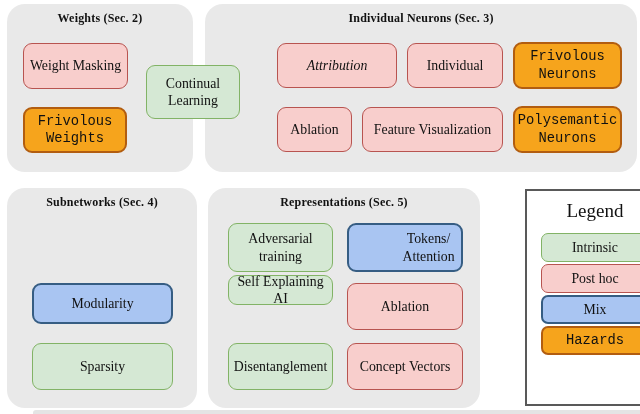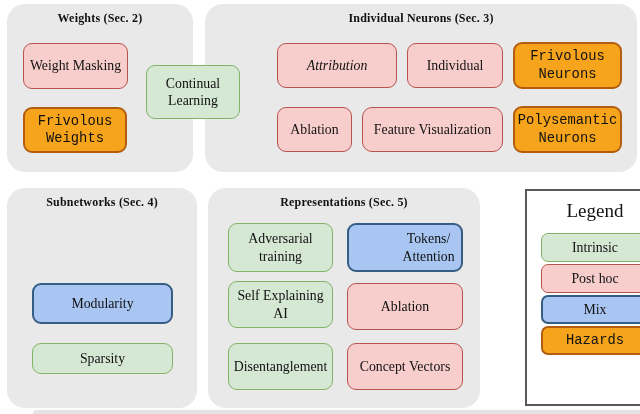--- a/index.html
+++ b/index.html
@@ -89,41 +89,41 @@
 Weights</div>
   </div>
 
   <div class="panel" style="left:205px; top:4px; width:432px; height:168px;">
     <div class="panel-title">Individual Neurons (Sec. 3)</div>
     <div class="box post_hoc" style="left:72px; top:39px; width:120px; height:45px;font-style:italic;">Attribution</div>
     <div class="box post_hoc" style="left:202px; top:39px; width:96px; height:45px;">Individual</div>
     <div class="box hazards" style="left:308px; top:38px; width:109px; height:47px;">Frivolous
 Neurons</div>
     <div class="box post_hoc" style="left:72px; top:103px; width:75px; height:45px;">Ablation</div>
-    <div class="box post_hoc" style="left:157px; top:103px; width:141px; height:45px;border-radius:10px;">Feature Visualization</div>
+    <div class="box post_hoc" style="left:157px; top:103px; width:141px; height:45px;">Feature Visualization</div>
     <div class="box hazards" style="left:308px; top:102px; width:109px; height:47px;">Polysemantic
 Neurons</div>
   </div>
 
   <div class="box intrinsic" style="left:146px; top:65px; width:94px; height:54px; z-index:2;">Continual
 Learning</div>
 
   <div class="panel" style="left:7px; top:188px; width:190px; height:220px;">
     <div class="panel-title">Subnetworks (Sec. 4)</div>
     <div class="box mix" style="left:25px; top:95px; width:141px; height:41px;">Modularity</div>
-    <div class="box intrinsic" style="left:25px; top:155px; width:141px; height:31px;">Sparsity</div>
+    <div class="box intrinsic" style="left:25px; top:155px; width:141px; height:47px;">Sparsity</div>
   </div>
 
   <div class="panel" style="left:208px; top:188px; width:272px; height:220px;">
     <div class="panel-title">Representations (Sec. 5)</div>
     <div class="box intrinsic" style="left:20px; top:35px; width:105px; height:49px;">Adversarial
 training</div>
     <div class="box mix" style="left:139px; top:35px; width:116px; height:49px;padding-left:47px;">Tokens/
 Attention</div>
-    <div class="box intrinsic" style="left:20px; top:93px; width:105px; height:47px;">Self Explaining
+    <div class="box intrinsic" style="left:20px; top:87px; width:105px; height:30px;">Self Explaining
 AI</div>
     <div class="box post_hoc" style="left:139px; top:95px; width:116px; height:47px;">Ablation</div>
     <div class="box intrinsic" style="left:20px; top:155px; width:105px; height:47px;">Disentanglement</div>
     <div class="box post_hoc" style="left:139px; top:155px; width:116px; height:47px;">Concept Vectors</div>
   </div>
 
   <div id="legend-box">
     <div id="legend-title">Legend</div>
     <div class="legend-items">
       <div class="box legend-item intrinsic">Intrinsic</div>

